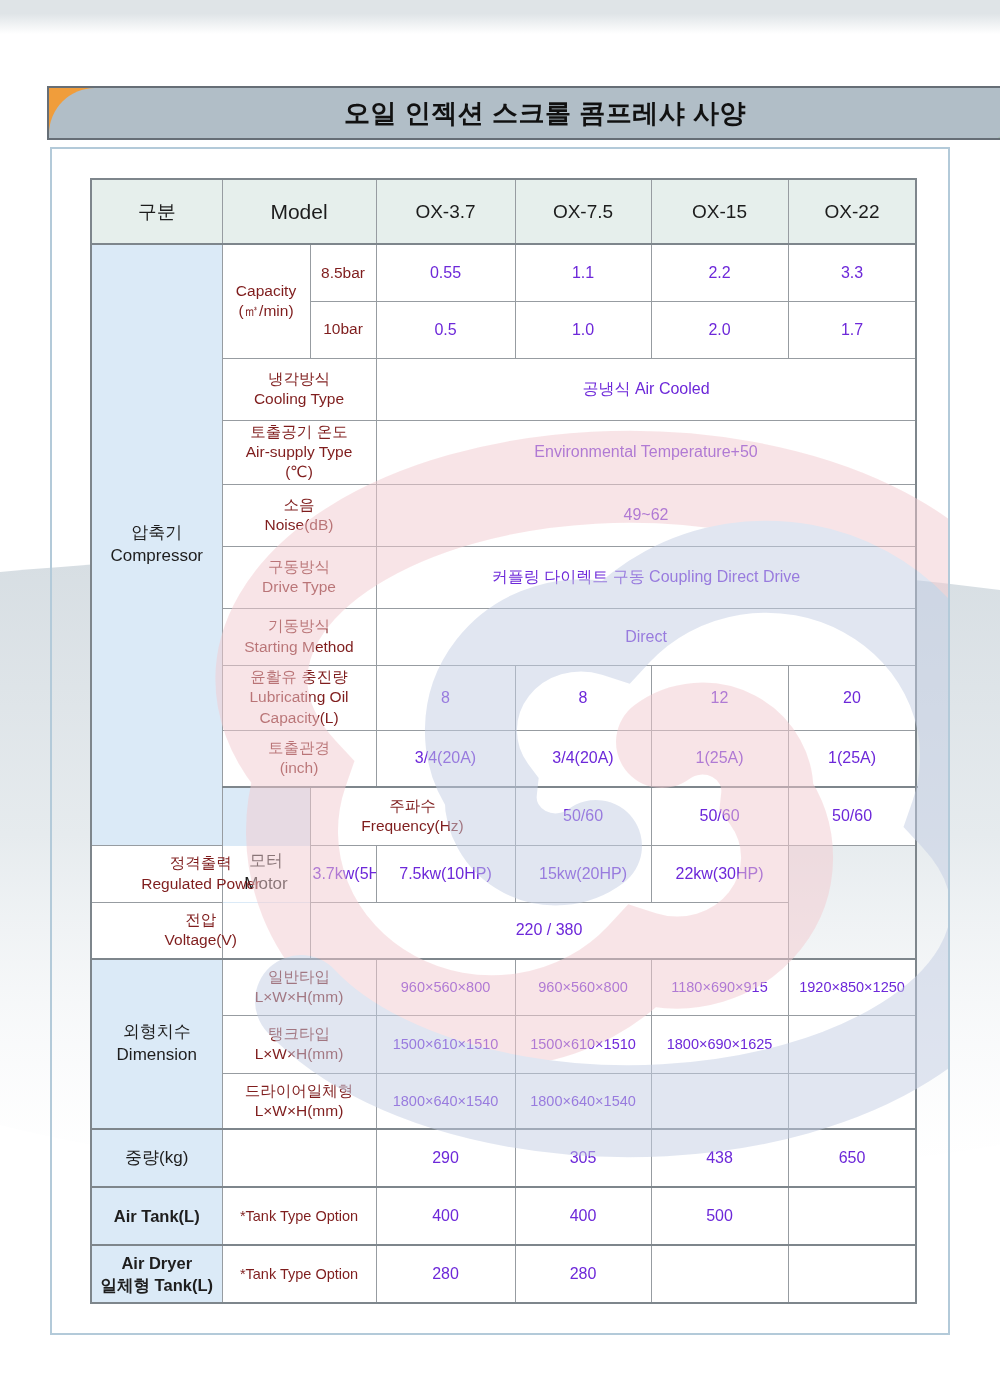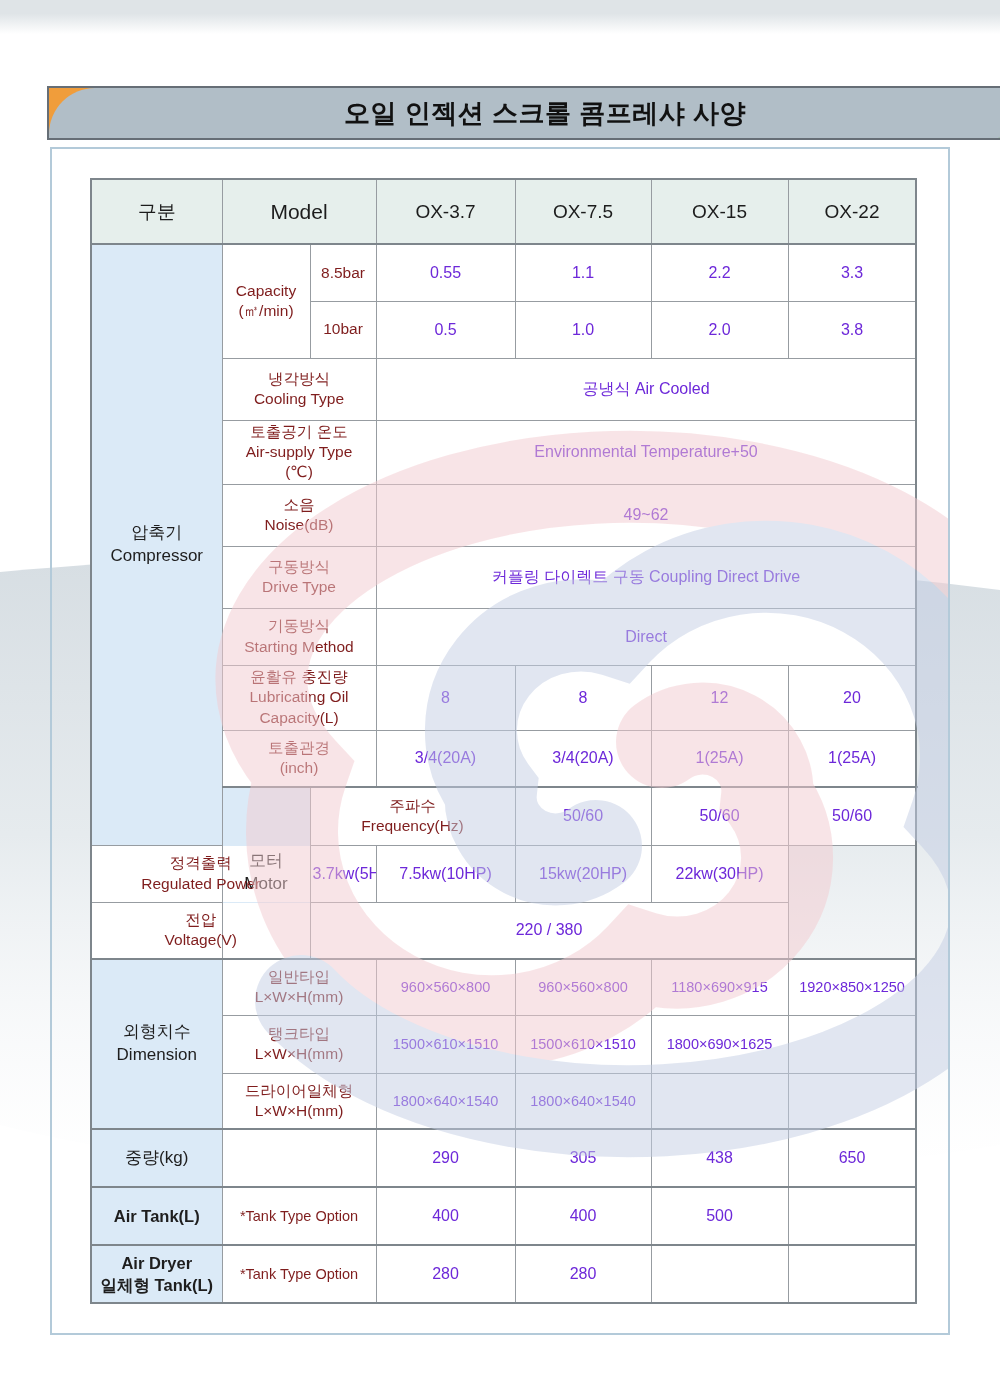--- a/index.html
+++ b/index.html
@@ -115,21 +115,21 @@
       <td class="val">1.1</td>
       <td class="val">2.2</td>
       <td class="val">3.3</td>
     </tr>
 
     <tr style="height:57px">
       <td class="lbl">10bar</td>
       <td class="val">0.5</td>
       <td class="val">1.0</td>
       <td class="val">2.0</td>
-      <td class="val">3.8</td>
+      <td class="val">1.7</td>
     </tr>
 
     <tr style="height:62px">
       <td class="lbl" colspan="2">
         <div>냉각방식</div>
         <div>Cooling Type</div>
       </td>
       <td class="val" colspan="4">공냉식 Air Cooled</td>
     </tr>
 

